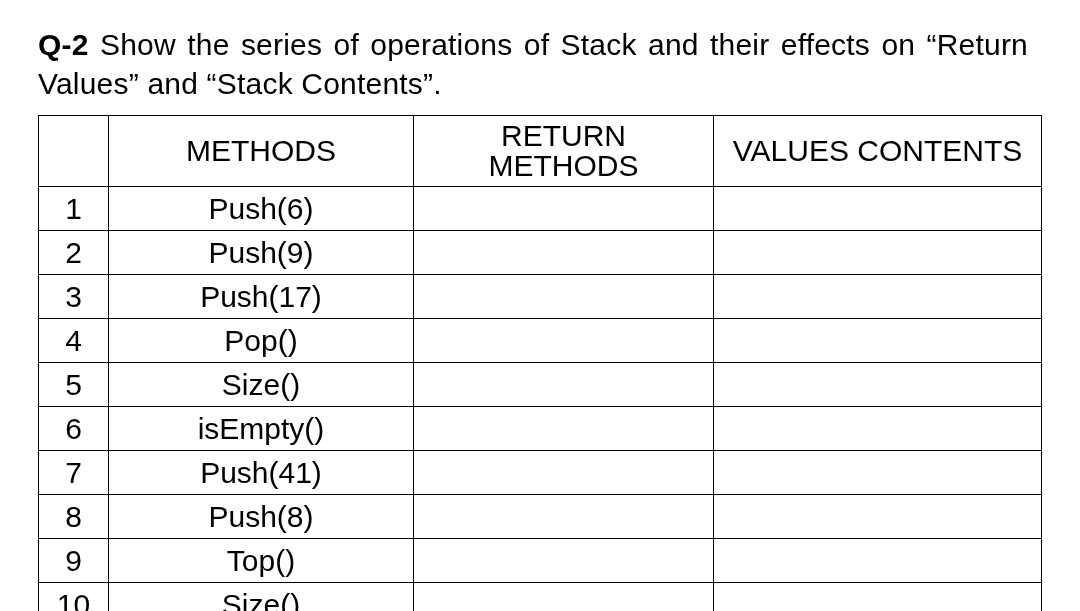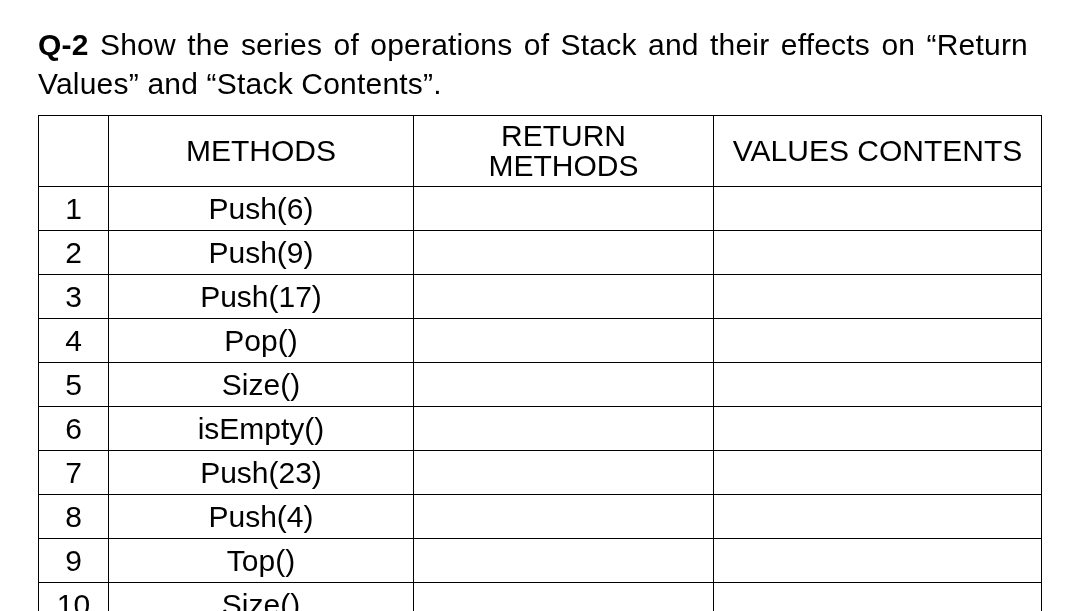--- a/index.html
+++ b/index.html
@@ -110,27 +110,27 @@
           <td></td>
         </tr>
         <tr>
           <td class="idx">6</td>
           <td>isEmpty()</td>
           <td></td>
           <td></td>
         </tr>
         <tr>
           <td class="idx">7</td>
-          <td>Push(23)</td>
+          <td>Push(41)</td>
           <td></td>
           <td></td>
         </tr>
         <tr>
           <td class="idx">8</td>
-          <td>Push(4)</td>
+          <td>Push(8)</td>
           <td></td>
           <td></td>
         </tr>
         <tr>
           <td class="idx">9</td>
           <td>Top()</td>
           <td></td>
           <td></td>
         </tr>
         <tr>

